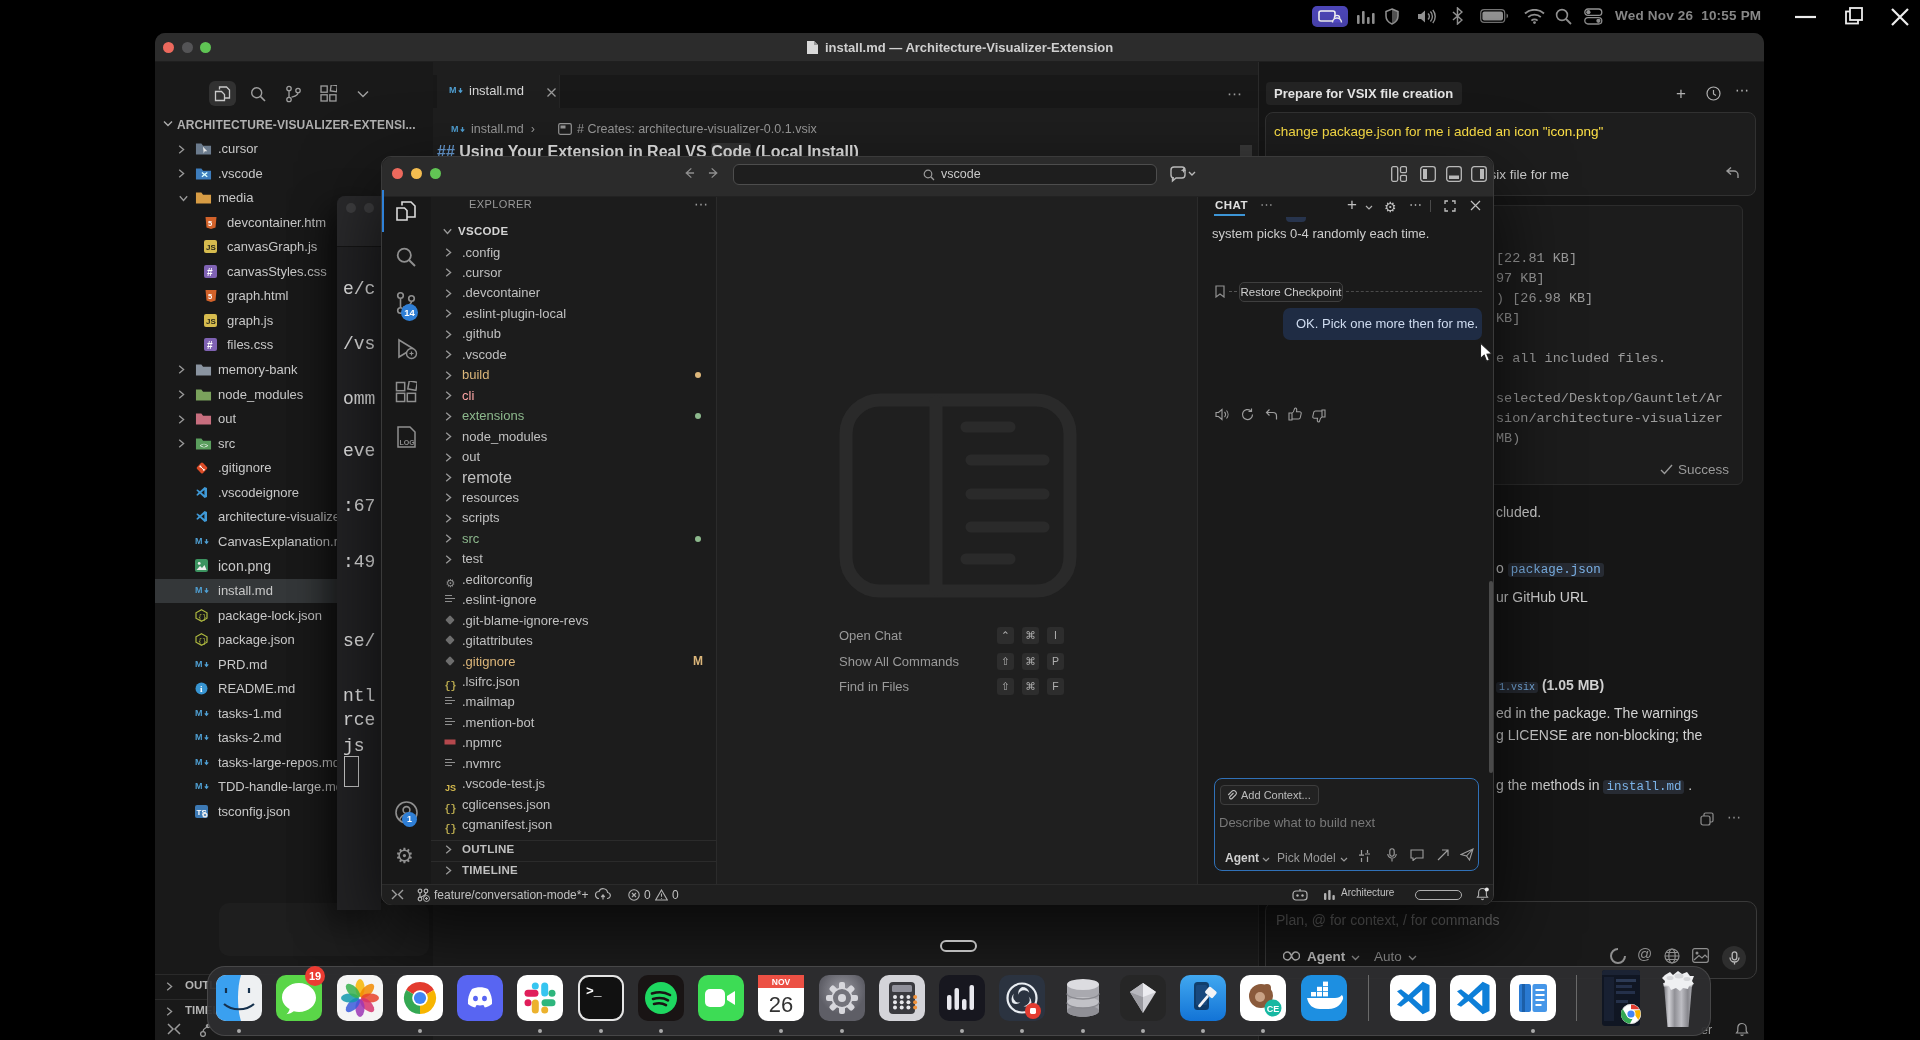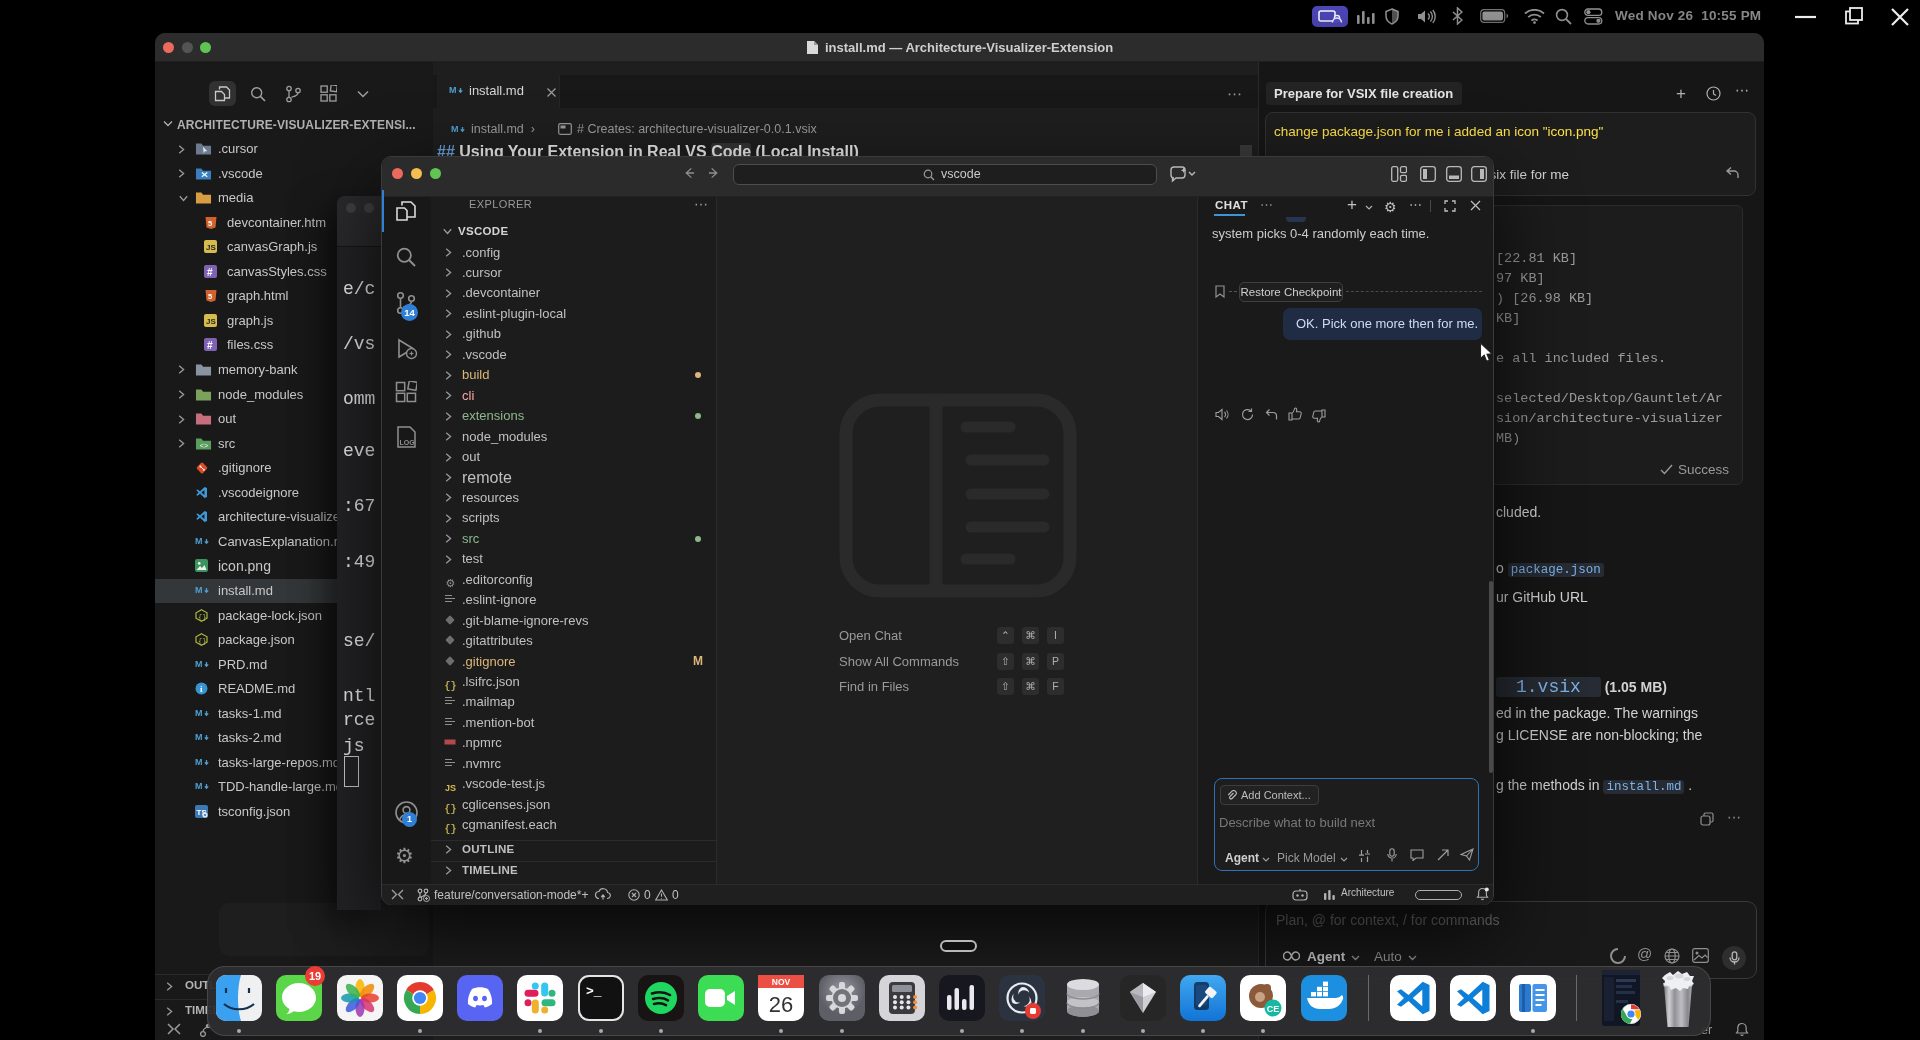--- a/index.html
+++ b/index.html
@@ -403,21 +403,21 @@
 <div class="a mono" style="left:1341px;top:358px;font-size:13.5px;color:#9c9c9c;white-space:pre">selected/Desktop/Gauntlet/Ar</div>
 <div class="a mono" style="left:1341px;top:378px;font-size:13.5px;color:#9c9c9c;white-space:pre">sion/architecture-visualizer</div>
 <div class="a mono" style="left:1341px;top:398px;font-size:13.5px;color:#9c9c9c;white-space:pre">MB)</div>
 <svg class="a" style="left:1505px;top:431px" width="13" height="11" viewBox="0 0 13 11">
       <path d="M1 6 L4.5 9.5 L12 1" fill="none" stroke="#9a9a9a" stroke-width="1.4"></path>
     </svg>
 <div class="a" style="left:1523px;top:429px;font-size:13.5px;color:#9a9a9a">Success</div>
 <div class="a" style="left:1341px;top:471px;font-size:14px;color:#d2d2d2">cluded.</div>
 <div class="a" style="left:1341px;top:527px;font-size:14px;color:#d2d2d2">o <span class="mono" style="font-size:12.5px;color:#7cb3e8;background:#272b33;border-radius:3px;padding:0 3px">package.json</span></div>
 <div class="a" style="left:1341px;top:556px;font-size:14px;color:#d2d2d2">ur GitHub URL</div>
-<div class="a" style="left:1341px;top:644px;font-size:14px;color:#d2d2d2"><span class="mono" style="font-size:18px;color:#7cb3e8;background:#272b33;border-radius:3px;padding:0 20px">1.vsix</span> <b>(1.05 MB)</b></div>
+<div class="a" style="left:1341px;top:644px;font-size:14px;color:#d2d2d2"><span class="mono" style="font-size:10px;color:#7cb3e8;background:#272b33;border-radius:3px;padding:0 3px">1.vsix</span> <b>(1.05 MB)</b></div>
 <div class="a" style="left:1341px;top:672px;font-size:14px;color:#d2d2d2">ed in the package. The warnings</div>
 <div class="a" style="left:1341px;top:694px;font-size:14px;color:#d2d2d2">g LICENSE are non-blocking; the</div>
 <div class="a" style="left:1341px;top:744px;font-size:14px;color:#d2d2d2">g the methods in <span class="mono" style="font-size:12.5px;color:#7cb3e8;background:#272b33;border-radius:3px;padding:0 3px">install.md</span> .</div>
 <svg class="a" style="left:1545px;top:779px" width="14" height="14" viewBox="0 0 14 14">
       <rect x="1" y="4" width="9" height="9" rx="2" fill="none" stroke="#8f8f8f" stroke-width="1.2"></rect>
       <path d="M4 4 V2.5 a1.5 1.5 0 0 1 1.5-1.5 h6 a1.5 1.5 0 0 1 1.5 1.5 v6 a1.5 1.5 0 0 1 -1.5 1.5 H10" fill="none" stroke="#8f8f8f" stroke-width="1.2"></path>
     </svg>
 <div class="a" style="left:1572px;top:776px;font-size:14px;color:#8f8f8f;letter-spacing:1px">⋯</div>
 <div class="a" style="left:1110px;top:868px;width:492px;height:78px;background:#191919;border:1px solid #3a3a3a;border-radius:10px"></div>
 <div class="a" style="left:1121px;top:879px;font-size:14px;color:#6e6e6e">Plan, @ for context, / for commands</div>
@@ -691,21 +691,21 @@
           <path d="M1 2.5 h7 M1 5.5 h10 M1 8.5 h7"></path>
         </g>
       </svg>
     </div>
 <div class="a" style="left:80px;top:598.8px;font-size:13px;color:#c0c0c0">.nvmrc</div>
 <div class="a" style="left:62px;top:620.2px;width:13px;text-align:center"><span style="color:#d6bb4e;font-size:9px;font-weight:700">JS</span></div>
 <div class="a" style="left:80px;top:619.2px;font-size:13px;color:#c0c0c0">.vscode-test.js</div>
 <div class="a" style="left:62px;top:640.6px;width:13px;text-align:center"><span class="mono" style="color:#b8a94e;font-size:10px;font-weight:700">{}</span></div>
 <div class="a" style="left:80px;top:639.6px;font-size:13px;color:#c0c0c0">cglicenses.json</div>
 <div class="a" style="left:62px;top:661.1px;width:13px;text-align:center"><span class="mono" style="color:#b8a94e;font-size:10px;font-weight:700">{}</span></div>
-<div class="a" style="left:80px;top:660.1px;font-size:13px;color:#c0c0c0">cgmanifest.each</div>
+<div class="a" style="left:80px;top:660.1px;font-size:13px;color:#c0c0c0">cgmanifest.json</div>
 <div class="a" style="left:49px;top:683px;width:286px;height:1px;background:#2b2b2b"></div>
 <svg class="a" style="left:63px;top:688px" width="7" height="9" viewBox="0 0 7 9">
       <path d="M1.2 0.8 L5.6 4.5 L1.2 8.2" fill="none" stroke="#9a9a9a" stroke-width="1.3"></path>
     </svg>
 <div class="a" style="left:80px;top:686px;font-size:11.5px;font-weight:700;color:#c0c0c0;letter-spacing:.3px">OUTLINE</div>
 <div class="a" style="left:49px;top:704px;width:286px;height:1px;background:#2b2b2b"></div>
 <svg class="a" style="left:63px;top:709px" width="7" height="9" viewBox="0 0 7 9">
       <path d="M1.2 0.8 L5.6 4.5 L1.2 8.2" fill="none" stroke="#9a9a9a" stroke-width="1.3"></path>
     </svg>
 <div class="a" style="left:80px;top:707px;font-size:11.5px;font-weight:700;color:#c0c0c0;letter-spacing:.3px">TIMELINE</div>

